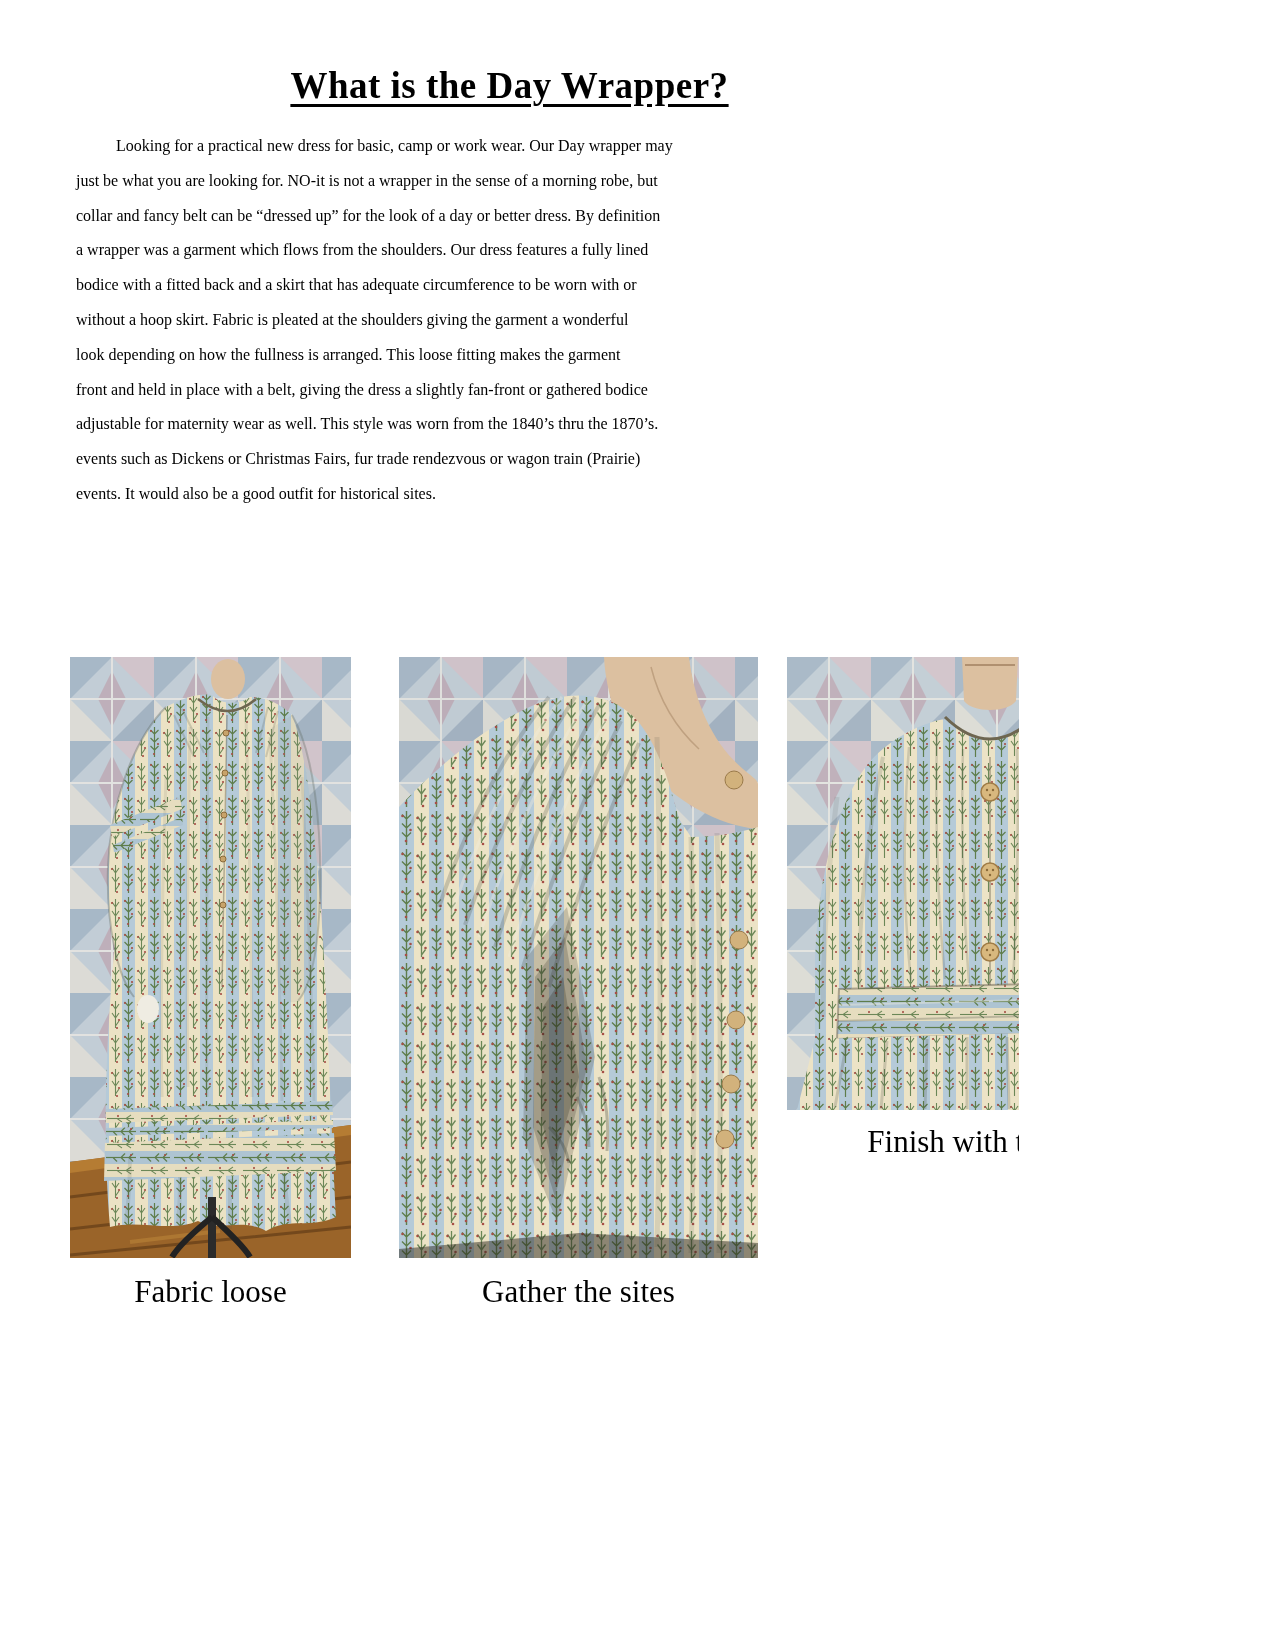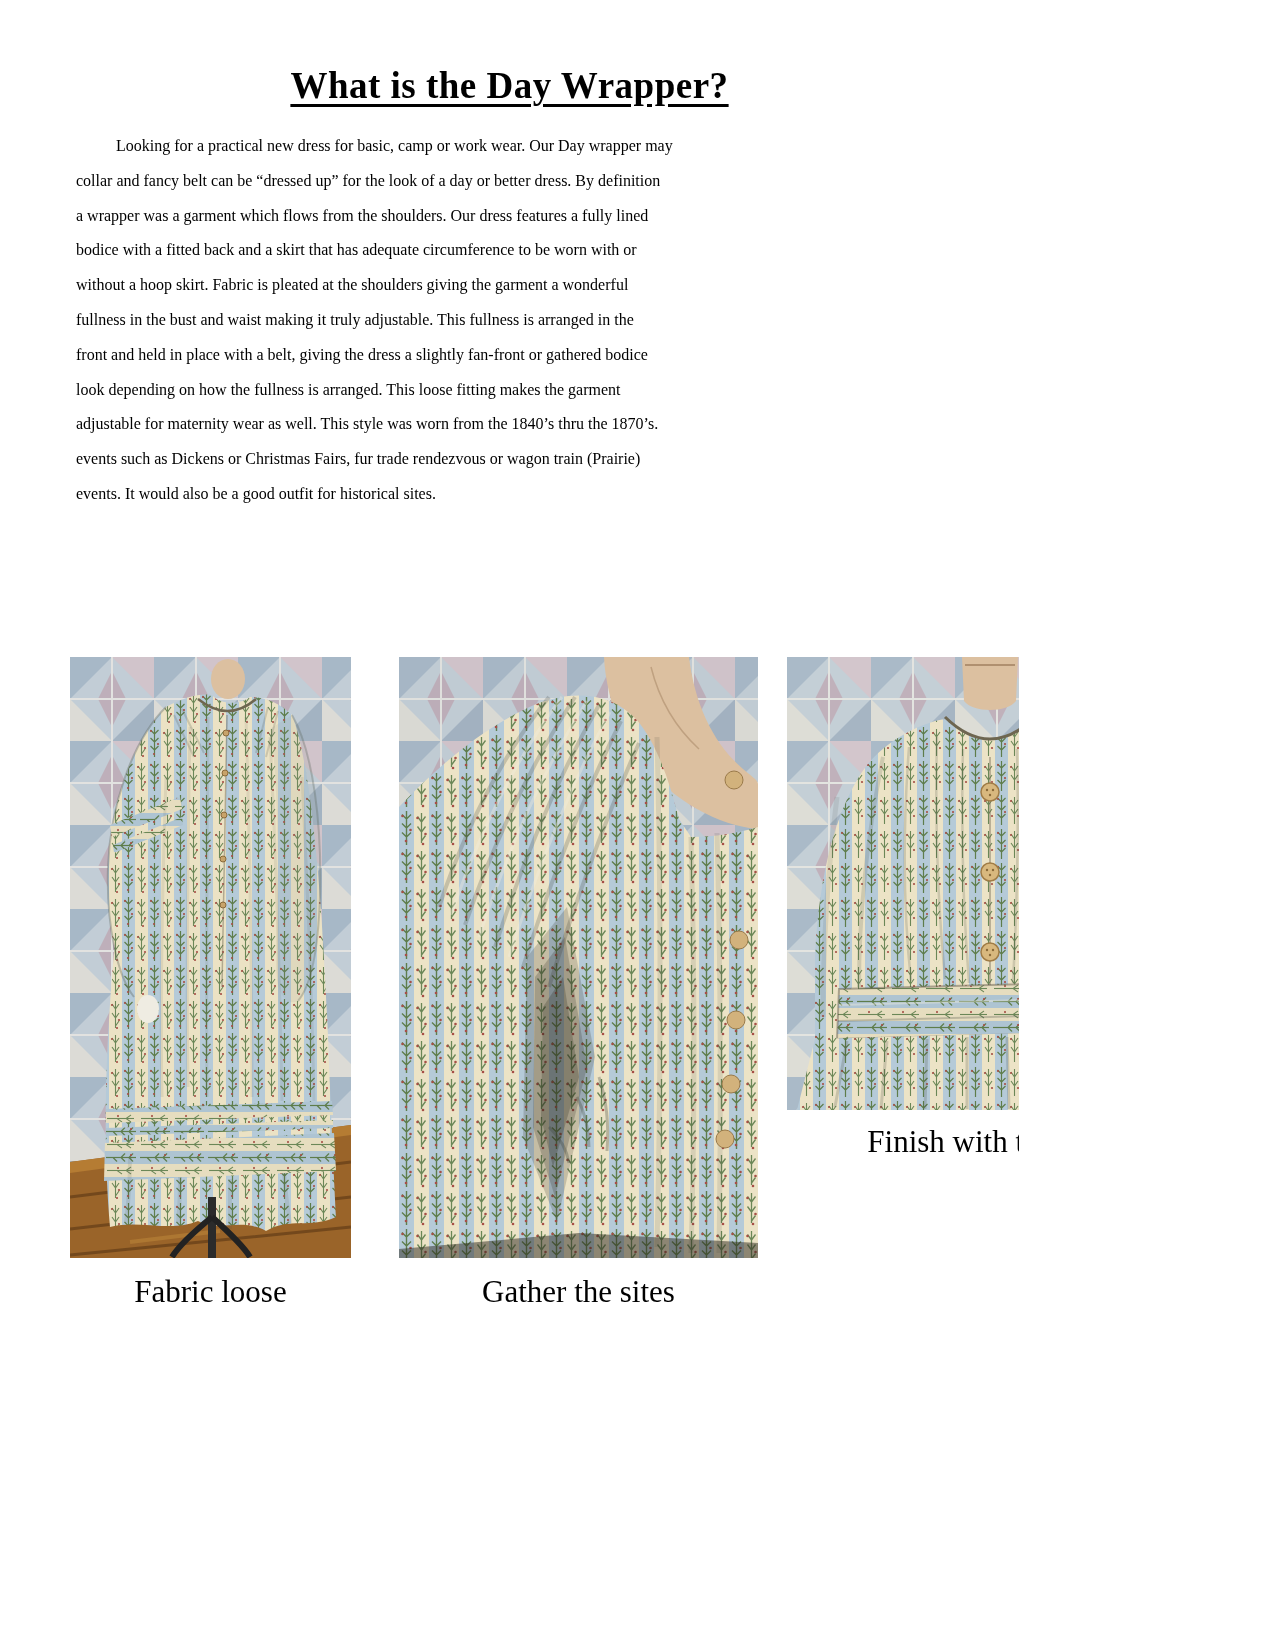--- a/index.html
+++ b/index.html
@@ -52,27 +52,27 @@
 </style>
 </head>
 <body>
 
 <div class="page">
 
   <div class="title">What is the Day Wrapper?</div>
 
   <div class="body-text">
     <div class="line">Looking for a practical new dress for basic, camp or work wear. Our Day wrapper may</div>
+    <div class="line">just be what you are looking for. NO-it is not a wrapper in the sense of a morning robe, but</div>
     <div class="line">collar and fancy belt can be “dressed up” for the look of a day or better dress. By definition</div>
     <div class="line">a wrapper was a garment which flows from the shoulders. Our dress features a fully lined</div>
     <div class="line">bodice with a fitted back and a skirt that has adequate circumference to be worn with or</div>
     <div class="line">without a hoop skirt. Fabric is pleated at the shoulders giving the garment a wonderful</div>
-    <div class="line">fullness in the bust and waist making it truly adjustable. This fullness is arranged in the</div>
+    <div class="line">look depending on how the fullness is arranged. This loose fitting makes the garment</div>
     <div class="line">front and held in place with a belt, giving the dress a slightly fan-front or gathered bodice</div>
-    <div class="line">look depending on how the fullness is arranged. This loose fitting makes the garment</div>
     <div class="line">adjustable for maternity wear as well. This style was worn from the 1840’s thru the 1870’s.</div>
     <div class="line">events such as Dickens or Christmas Fairs, fur trade rendezvous or wagon train (Prairie)</div>
     <div class="line">events. It would also be a good outfit for historical sites.</div>
   </div>
 
   <figure class="photo photo-left" style="margin:0">
     <svg width="281" height="601" viewBox="0 0 281 601">
       <defs>
         <pattern id="f1a" width="26" height="34" patternUnits="userSpaceOnUse">
           <rect width="26" height="34" fill="#ebe2c4"></rect>

